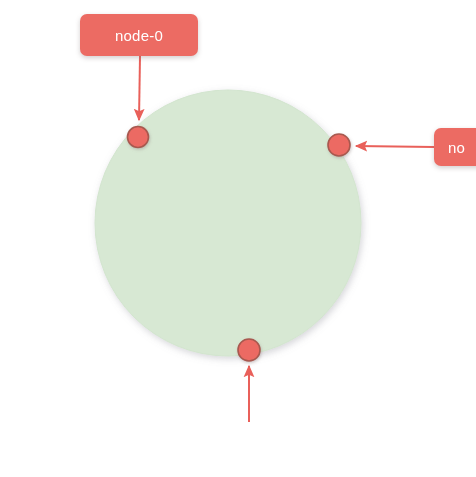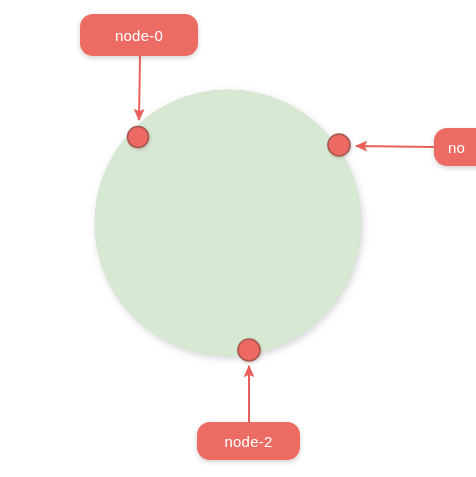--- a/index.html
+++ b/index.html
@@ -23,21 +23,21 @@
     top: 0;
     width: 476px;
     height: 477px;
   }
   .label-box {
     position: absolute;
     box-sizing: border-box;
     display: flex;
     align-items: center;
     justify-content: center;
-    border-radius: 13px;
+    border-radius: 7px;
     color: #ffffff;
     font-size: 15px;
     font-family: "Liberation Sans", sans-serif;
     letter-spacing: 0.2px;
     white-space: nowrap;
     box-shadow: 0 2px 5px rgba(120, 110, 110, 0.33);
     user-select: none;
     text-align: right;
   }
   .label-box-text {
@@ -78,17 +78,14 @@
   </svg>
 
   <div class="label-box" id="label-box-0" style="left: 80px; top: 14px; width: 118px; height: 42px; background: rgb(236, 107, 99); color: rgb(255, 255, 255);">
     <span class="label-box-text">node-0</span>
   </div>
 
   <div class="label-box" id="label-box-1" style="left: 434px; top: 128px; width: 56px; height: 38px; background: rgb(236, 107, 99); justify-content: flex-start; padding-left: 14px; color: rgb(255, 255, 255);">
     <span class="label-box-text">no</span>
   </div>
 
-  <div class="label-box" id="label-box-2" style="left: 197px; top: 422px; width: 103px; height: 38px; background: rgb(236, 107, 99); color: rgb(255, 255, 255);">
-    <span class="label-box-text">node-2</span>
-  </div>
 
 </div>
 
 </body></html>

